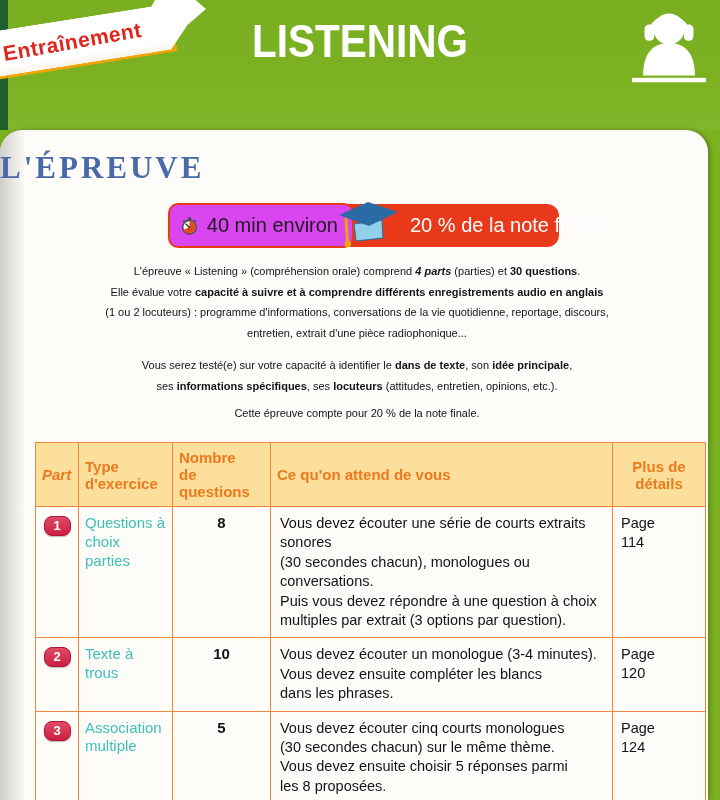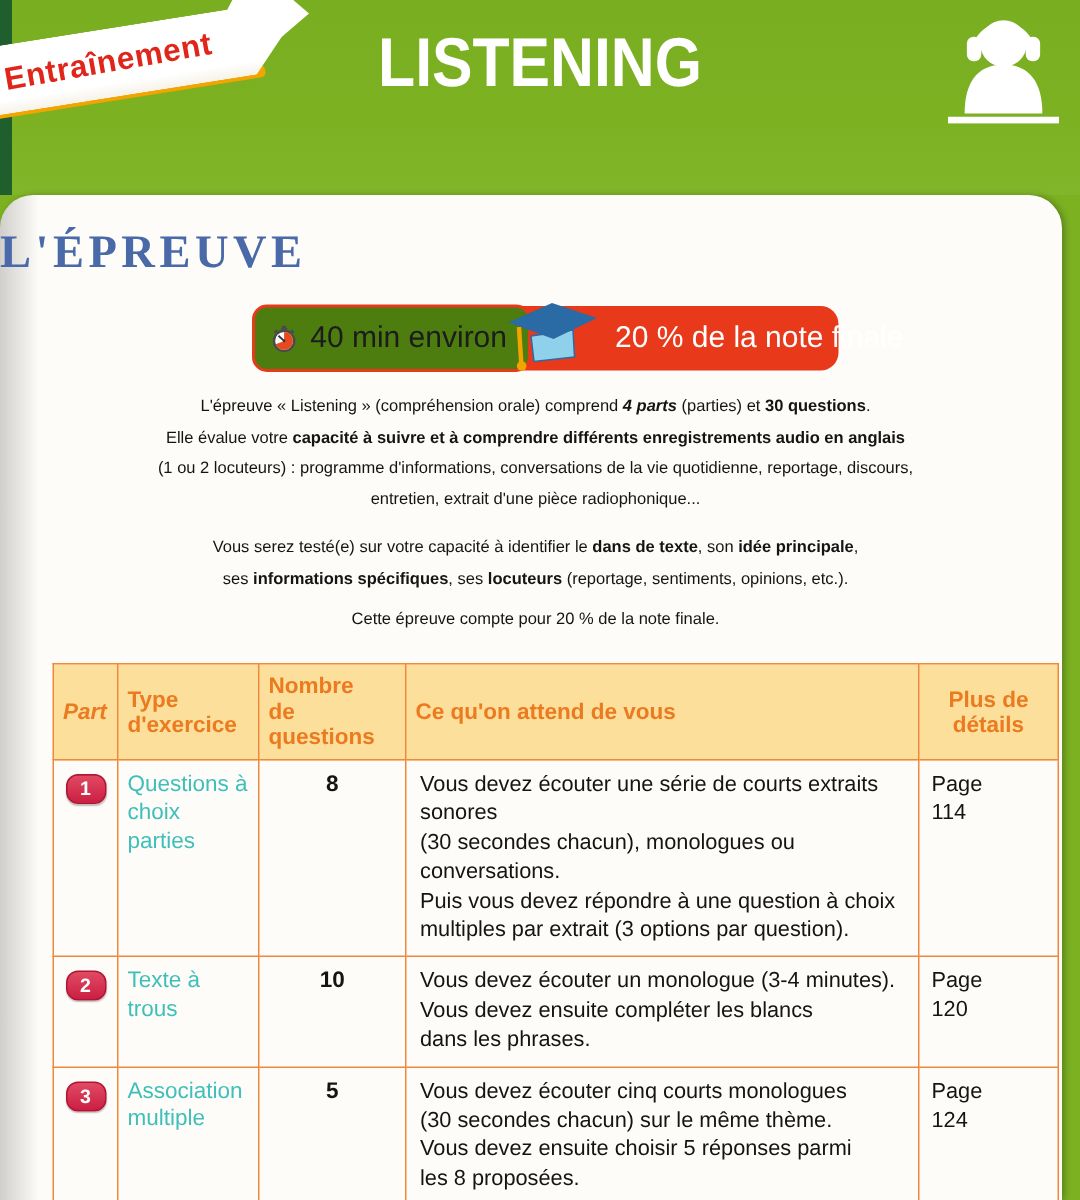--- a/index.html
+++ b/index.html
@@ -33,21 +33,21 @@
     background:#fdfcf8; border-radius:22px 22px 0 0; box-shadow:2px 0 4px rgba(0,0,0,.25); }
   .card::before { content:""; position:absolute; top:0; left:0; width:26px; height:100%;
     background:linear-gradient(90deg, rgba(90,90,85,.28), rgba(90,90,85,0)); border-radius:22px 0 0 0; pointer-events:none; }
 
   .section-title { position:absolute; top:20px; left:0; width:100%; 
     font-family:"Liberation Serif", serif; font-weight:700; font-size:31px; letter-spacing:3px; color:#4a69a8; }
 
   
   .badges { position:absolute; top:74px; left:50%; transform:translateX(-50%); margin-left:10px;
     display:flex; align-items:stretch; background:#e8391b; border-radius:12px; height:43px; width:390px; }
-  .badge-timer { display:flex; align-items:center; gap:8px; background:#4d7c0f; border:2.5px solid #e8391b;
+  .badge-timer { display:flex; align-items:center; gap:8px; background:#d946ef; border:2.5px solid #e8391b;
     border-radius:10px; padding:0 14px 0 10px; margin:-1px 0 -1px -1px; width:186px; }
   .badge-timer-label { font-size:20px; color:#1c1c1c; white-space:nowrap; }
   .badge-weight { position:relative; display:flex; align-items:center; flex:1; }
   .cap-icon { position:absolute; left:-18px; top:-8px; width:64px; height:62px; overflow:visible; }
   .badge-weight-label { font-size:20px; color:#ffffff; white-space:nowrap; padding-left:56px; }
 
   
   .para { position:absolute; left:28px; right:22px; font-size:11px; line-height:20.6px; color:#141414; white-space:pre-line;text-align:center; }
   .p1 { top:131px; } .p2 { top:225px; } .p3 { top:273px; }
 
@@ -122,21 +122,21 @@
         </svg>
         <span class="badge-weight-label">20 % de la note finale</span>
       </div>
     </div>
 
     <p class="para p1"><span>L'épreuve « Listening » (compréhension orale) comprend </span><span style="font-weight: 700; font-style: italic;">4 parts</span><span> (parties) et </span><span style="font-weight: 700;">30 questions</span><span>.
 Elle évalue votre </span><span style="font-weight: 700;">capacité à suivre et à comprendre différents enregistrements audio en anglais</span><span>
 (1 ou 2 locuteurs) : programme d'informations, conversations de la vie quotidienne, reportage, discours,
 entretien, extrait d'une pièce radiophonique...</span></p>
     <p class="para p2"><span>Vous serez testé(e) sur votre capacité à identifier le </span><span style="font-weight: 700;">dans de texte</span><span>, son </span><span style="font-weight: 700;">idée principale</span><span>,
-ses </span><span style="font-weight: 700;">informations spécifiques</span><span>, ses </span><span style="font-weight: 700;">locuteurs</span><span> (reportage, sentiments, opinions, etc.).</span></p>
+ses </span><span style="font-weight: 700;">informations spécifiques</span><span>, ses </span><span style="font-weight: 700;">locuteurs</span><span> (attitudes, entretien, opinions, etc.).</span></p>
     <p class="para p3"><span>Cette épreuve compte pour 20 % de la note finale.</span></p>
 
     <table class="exam-table">
       <thead>
         <tr>
           <th class="col-part">Part</th>
           <th class="col-type">Type
 d'exercice</th>
           <th class="col-num">Nombre
 de questions</th>

